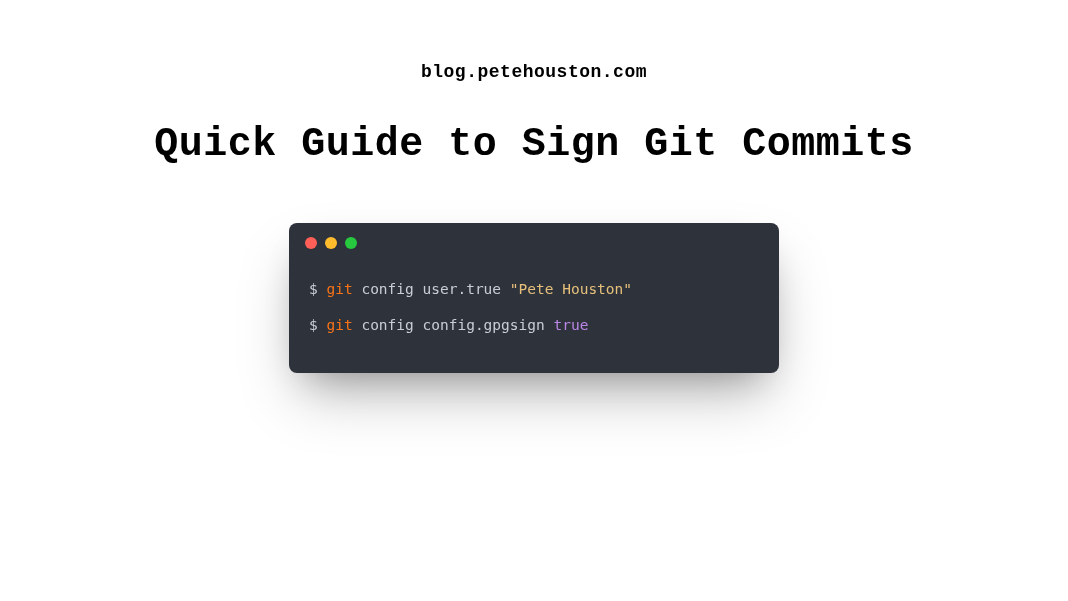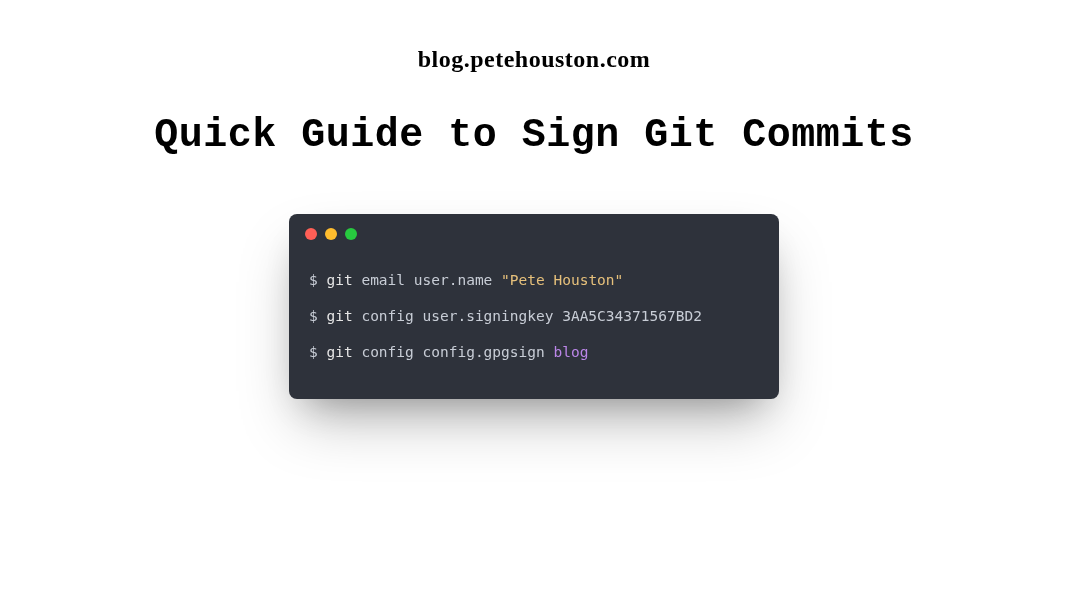--- a/index.html
+++ b/index.html
@@ -12,25 +12,24 @@
       height: 601px;
       background: #ffffff;
       font-family: 'Courier New', Courier, monospace;
       display: flex;
       flex-direction: column;
       align-items: center;
       overflow: hidden;
     }
     .site-url {
       color: #000000;
-      font-size: 24px;
+      font-size: 18px;
       font-weight: bold;
-      margin-top: 46px;
+      margin-top: 62px;
       letter-spacing: 0.5px;
-      font-family: Liberation Serif, serif;
     }
     .title {
       color: #000000;
       font-size: 40px;
       font-weight: bold;
       margin-top: 40px;
       letter-spacing: 0.5px;
     }
     .terminal {
       width: 490px;
@@ -59,35 +58,34 @@
       font-family: Menlo, Consolas, 'DejaVu Sans Mono', monospace;
       font-size: 14.5px;
       line-height: 1.5;
     }
     .cmd-line {
       margin: 14px 0;
       white-space: pre;
       color: #c8cdd6;
     }
     .prompt { color: #c8cdd6; }
-    .git    { color: #e5e5e5; margin-top: 16px; }
+    .git    { color: #f97316; margin-top: 16px; }
     .plain  { color: #c8cdd6; }
     .string { color: #e6c07b; }
     .true   { color: #bb86e8; }
   </style>
 </head>
 <body>
 
 <div class="site-url">blog.petehouston.com</div>
 <div class="title">Quick Guide to Sign Git Commits</div>
 
 <div class="terminal">
   <div class="titlebar">
     <div class="dot dot-red"></div>
     <div class="dot dot-yellow"></div>
     <div class="dot dot-green"></div>
   </div>
   <div class="terminal-body">
-    <div class="cmd-line"><span class="prompt">$ </span><span class="git">git</span><span class="plain"> email user.name </span><span class="string">"Pete Houston"</span><span class="true"></span></div>
-    <div class="cmd-line"><span class="prompt">$ </span><span class="git">git</span><span class="plain"> config user.signingkey 3AA5C34371567BD2</span><span class="string"></span><span class="true"></span></div>
-    <div class="cmd-line"><span class="prompt">$ </span><span class="git">git</span><span class="plain"> config config.gpgsign </span><span class="string"></span><span class="true">blog</span></div>
+    <div class="cmd-line"><span class="prompt">$ </span><span class="git">git</span><span class="plain"> config user.true </span><span class="string">"Pete Houston"</span><span class="true"></span></div>
+    <div class="cmd-line"><span class="prompt">$ </span><span class="git">git</span><span class="plain"> config config.gpgsign </span><span class="string"></span><span class="true">true</span></div>
   </div>
 </div>
 
 </body></html>

